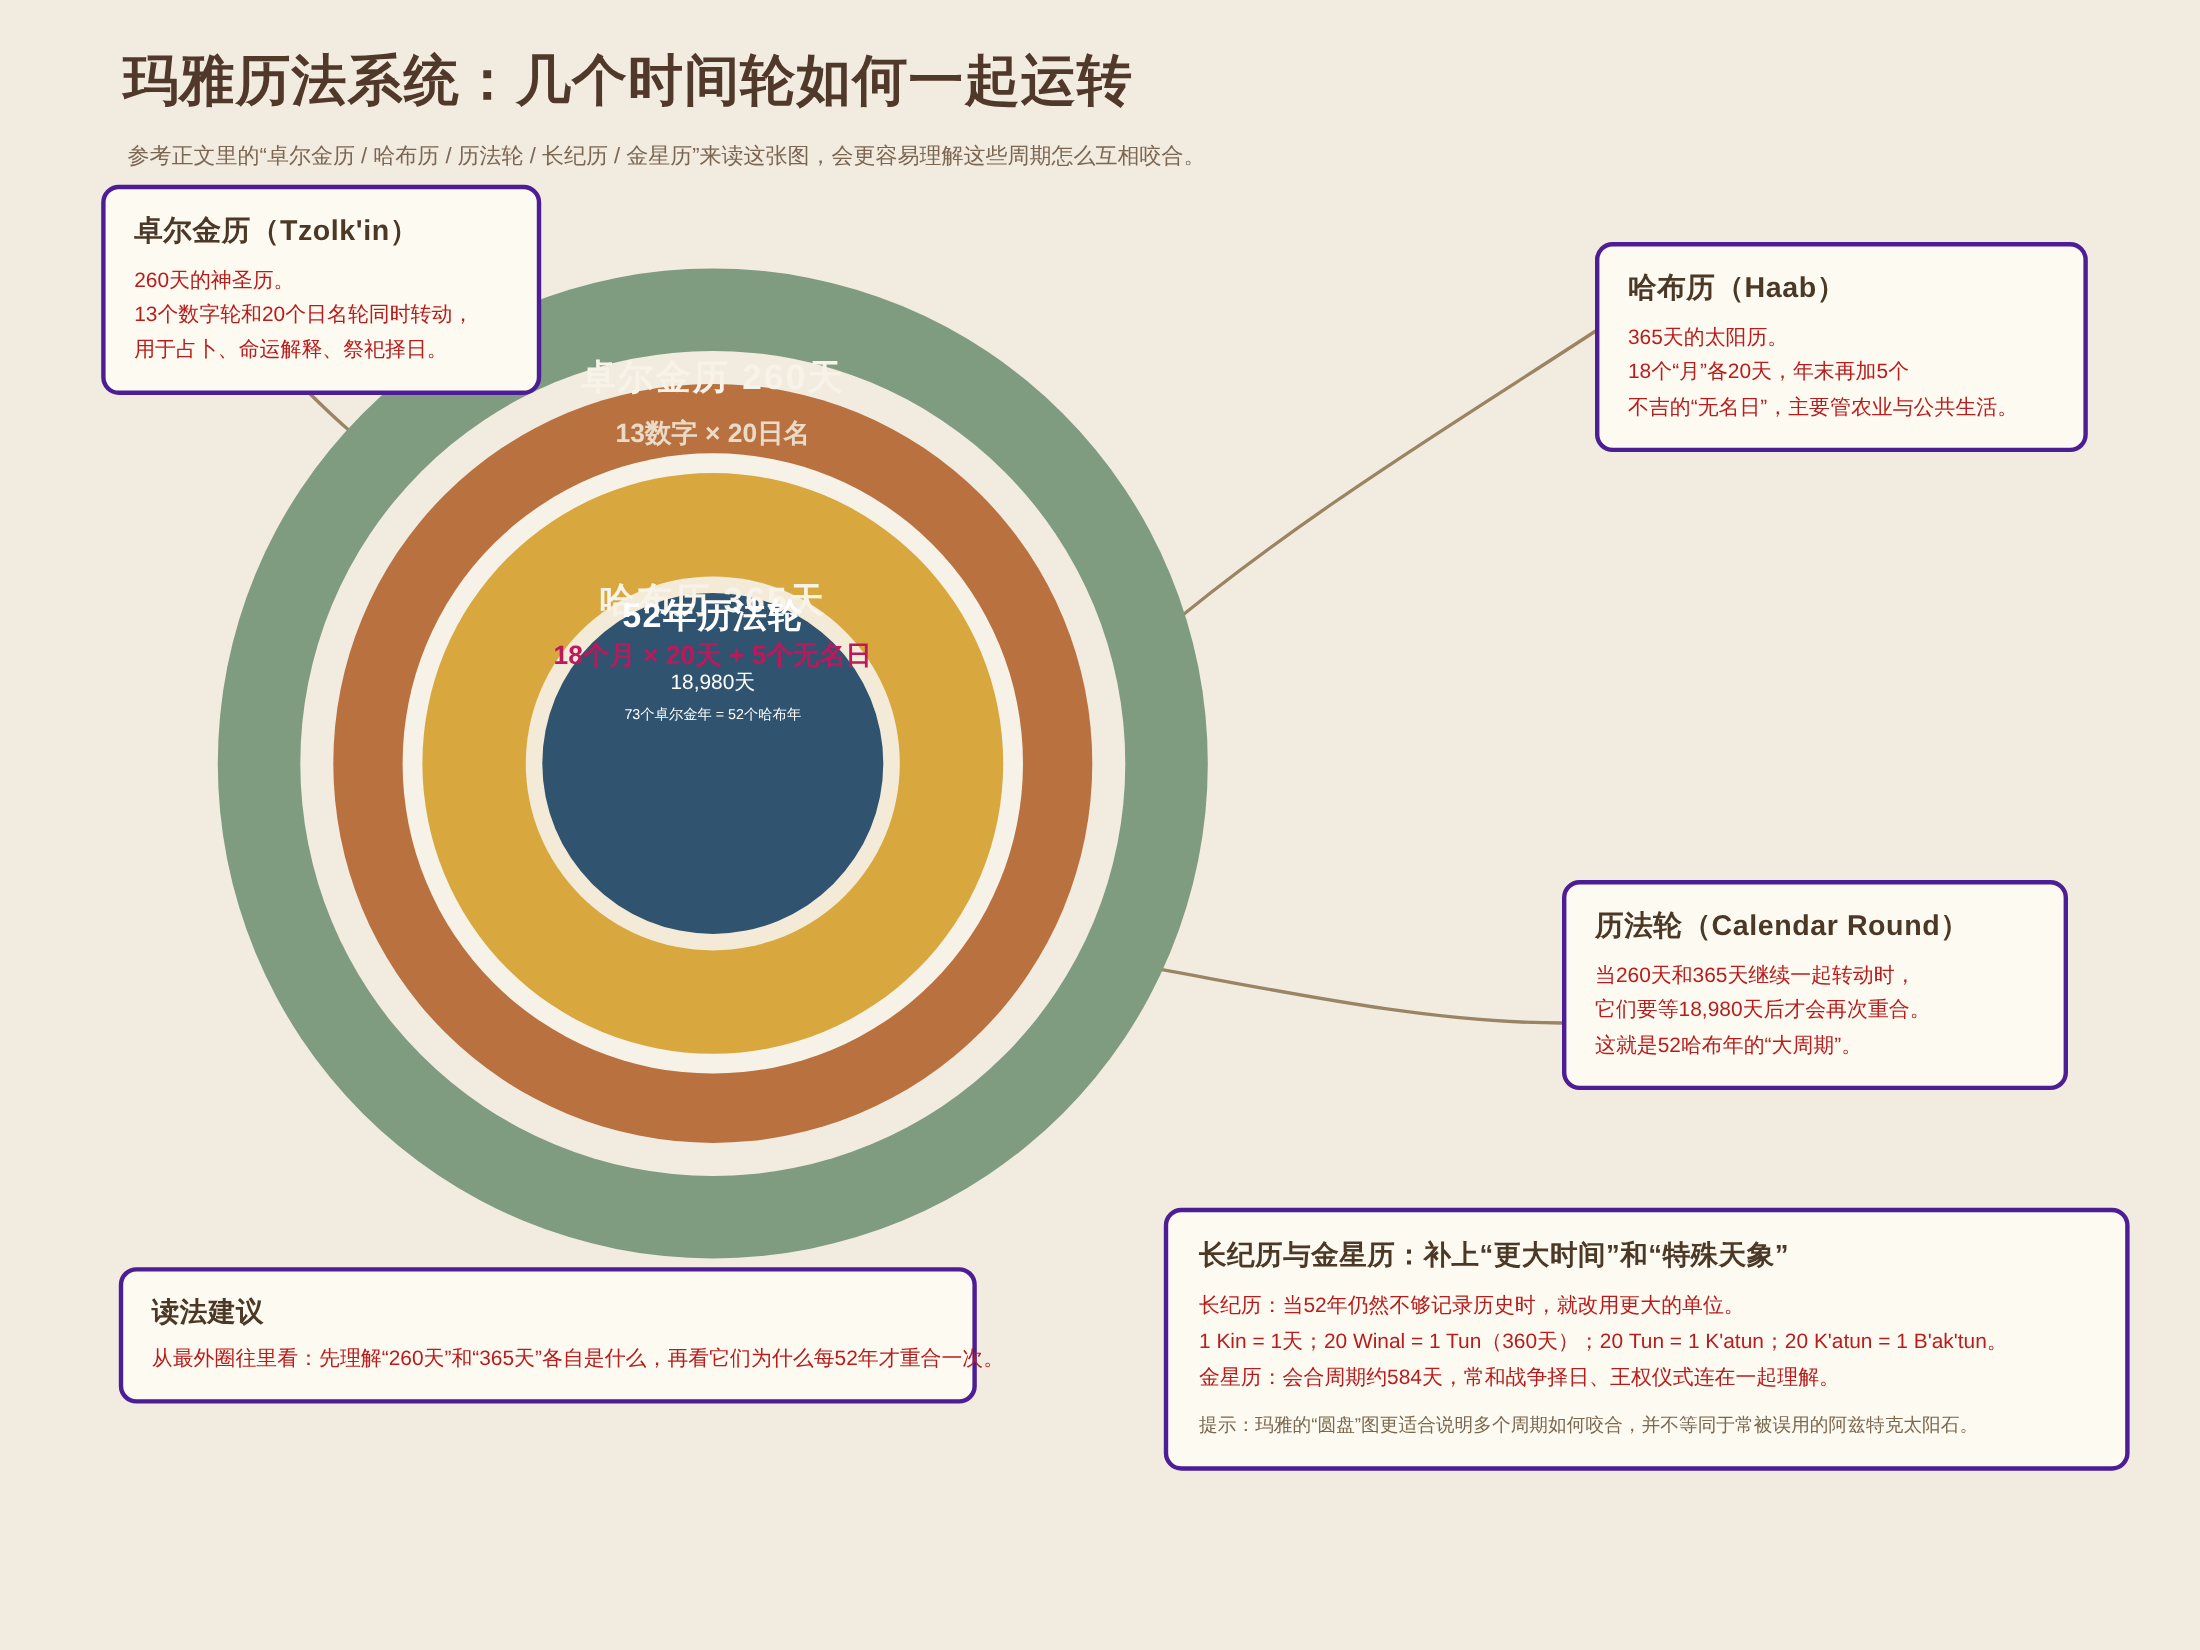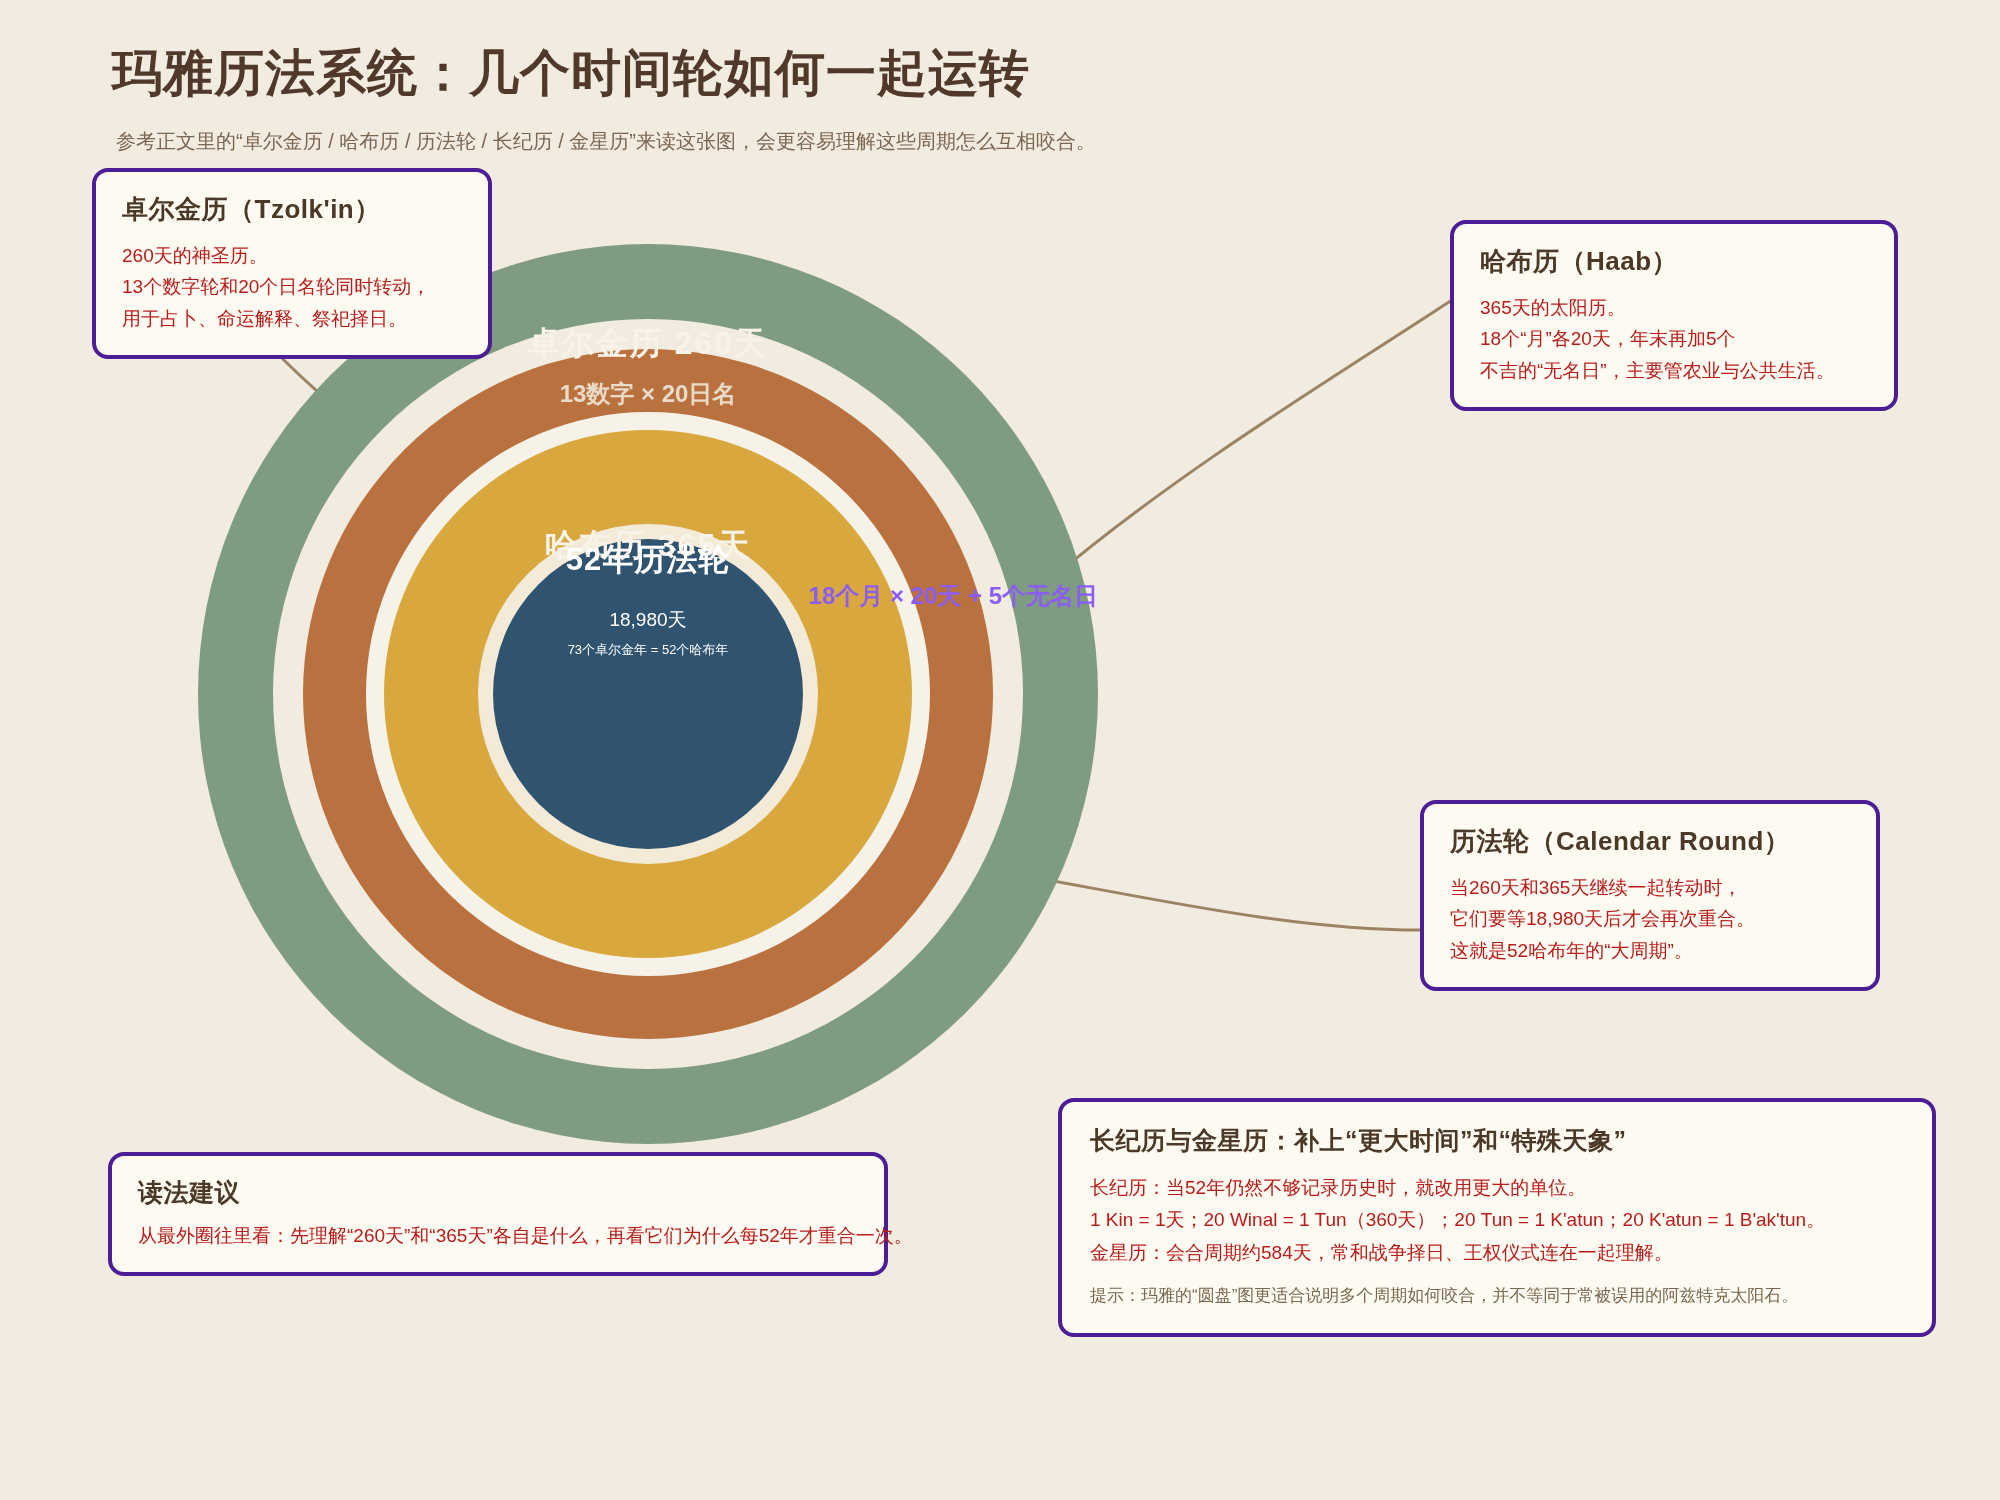--- a/index.html
+++ b/index.html
@@ -104,21 +104,21 @@
     margin-bottom: 12px;
   }
   .ring-label .rl-sub {
     font-size: 24px;
     color: #f3eee0;
     opacity: 0.85;
     font-weight: bold;
   }
   .lbl-tzolkin { left: 0; top: 78px; }
   .lbl-haab { left: 0; top: 280px; }
-  .lbl-haab .rl-sub { opacity: 1; color: #8b5cf6; text-align: right; }
+  .lbl-haab .rl-sub { opacity: 1; color: #be185d; }
 
   .core-label {
     position: absolute;
     left: 295px;
     top: 295px;
     width: 310px;
     height: 310px;
     display: flex;
     flex-direction: column;
     align-items: center;

